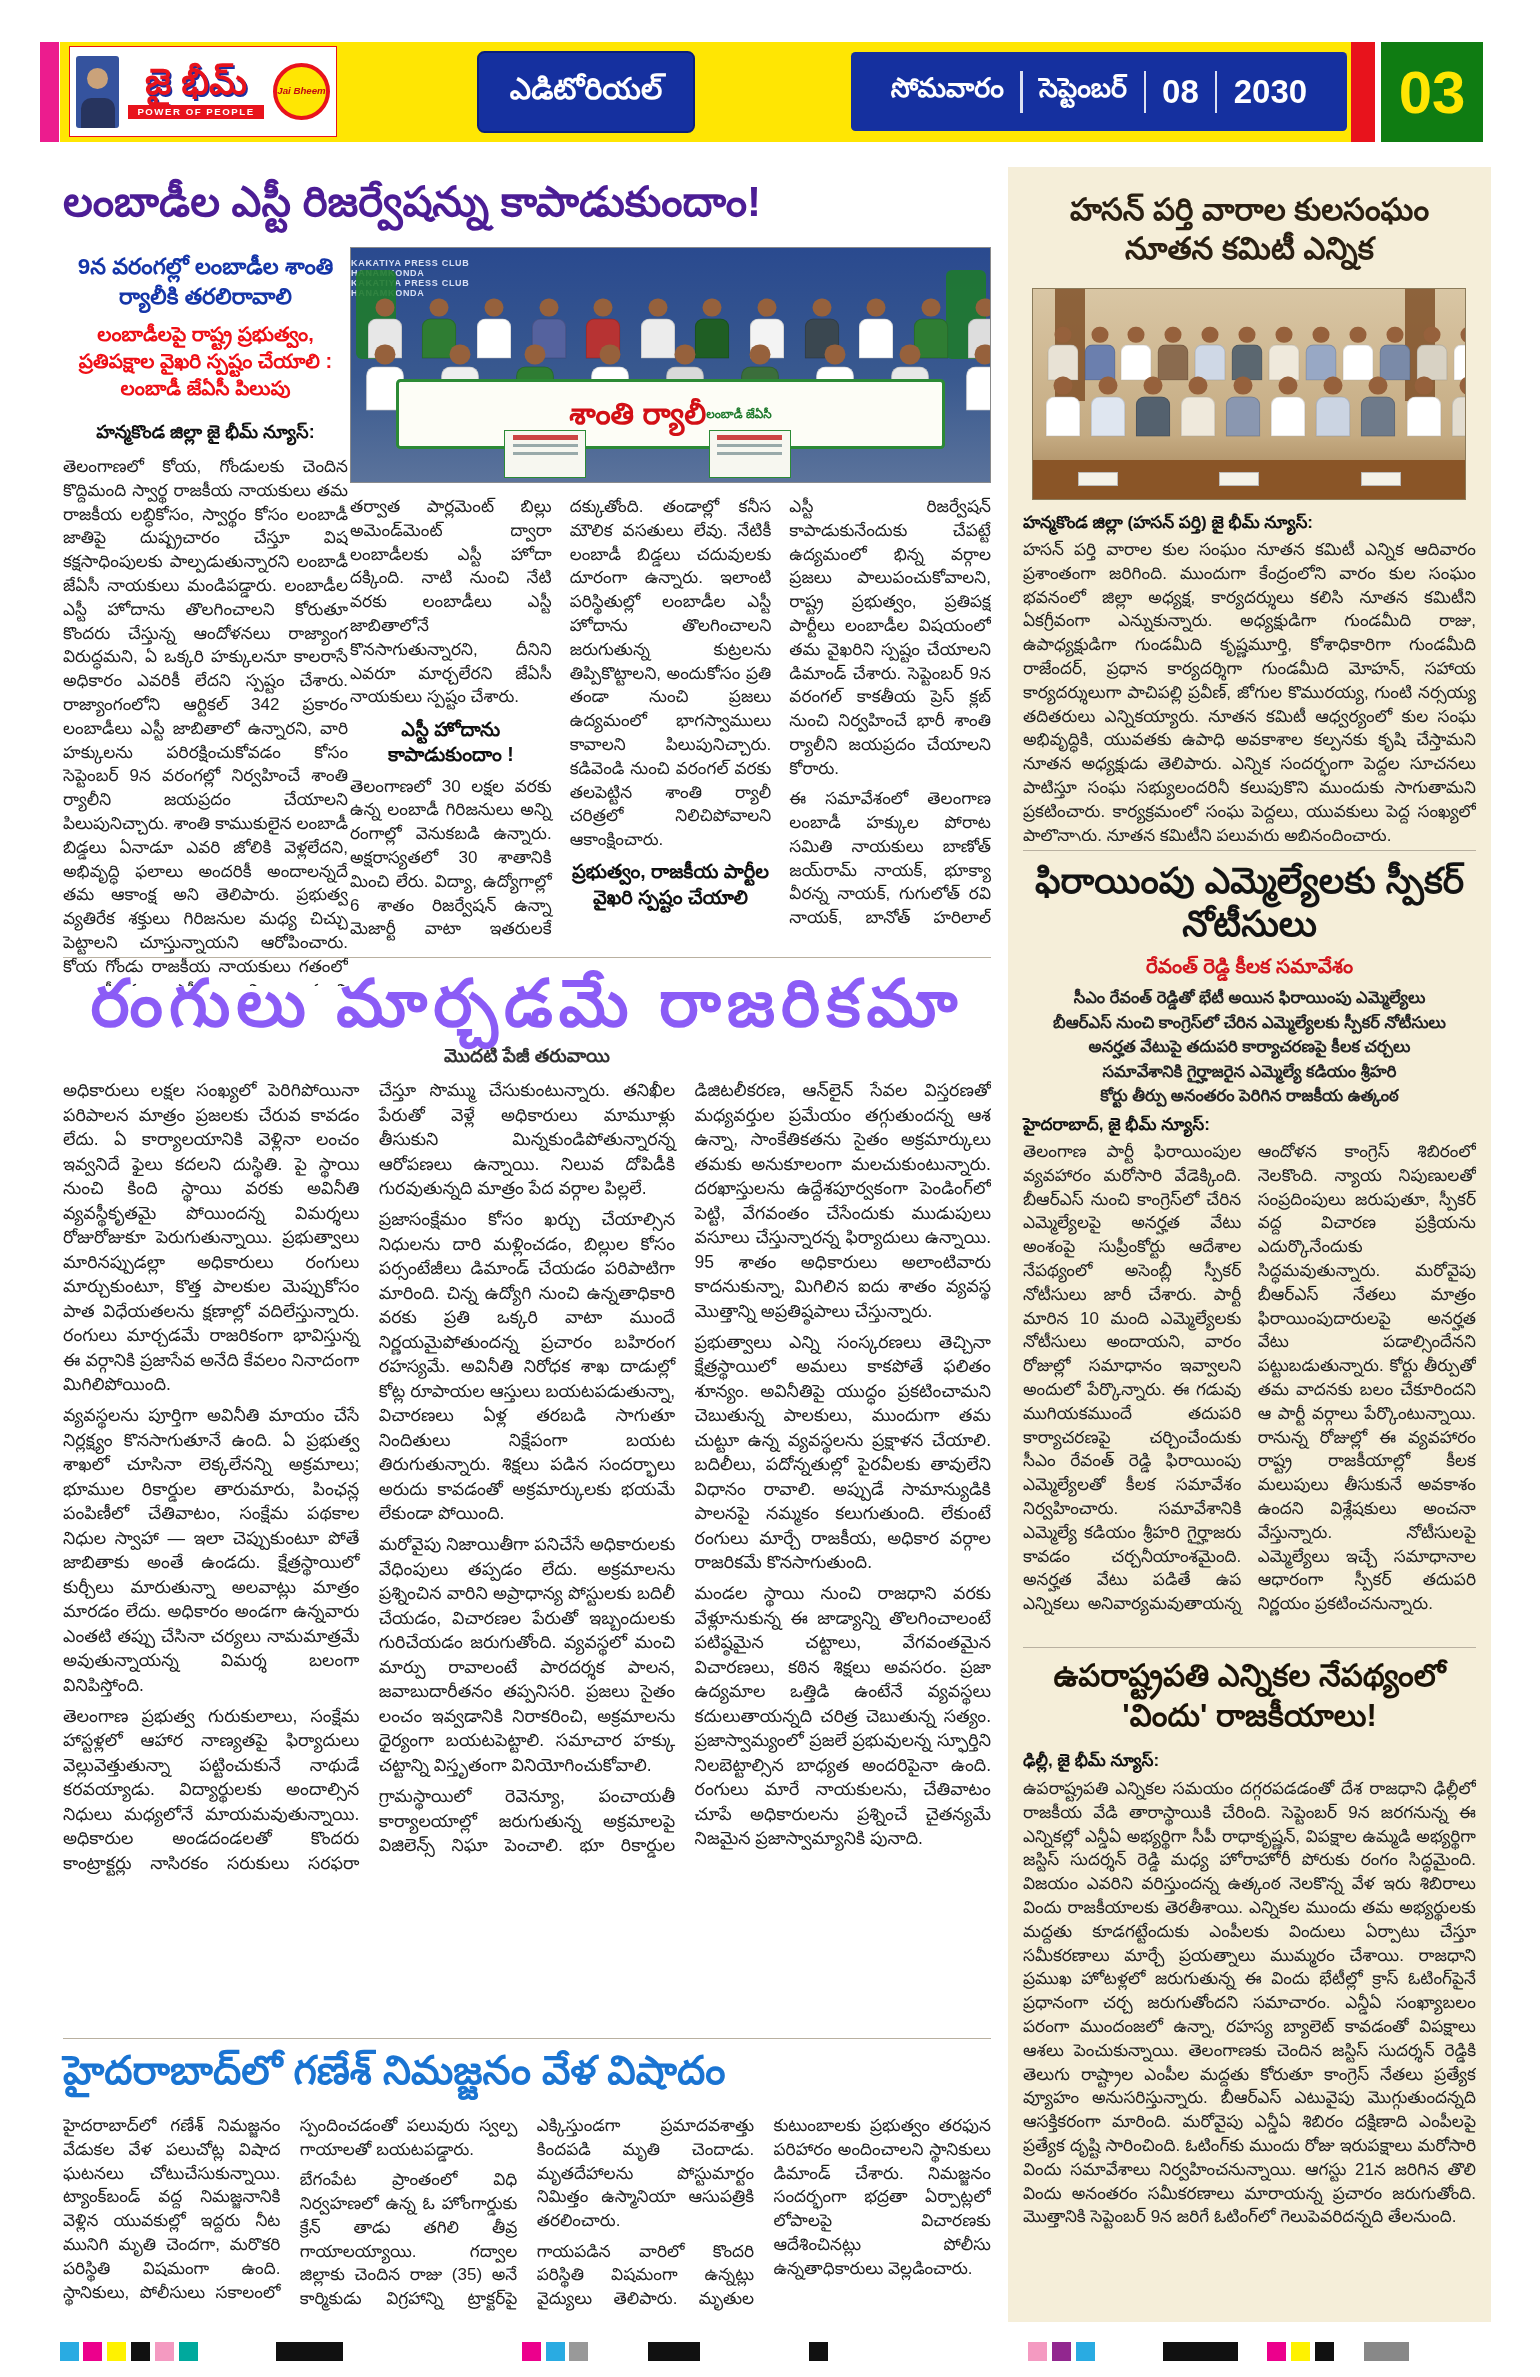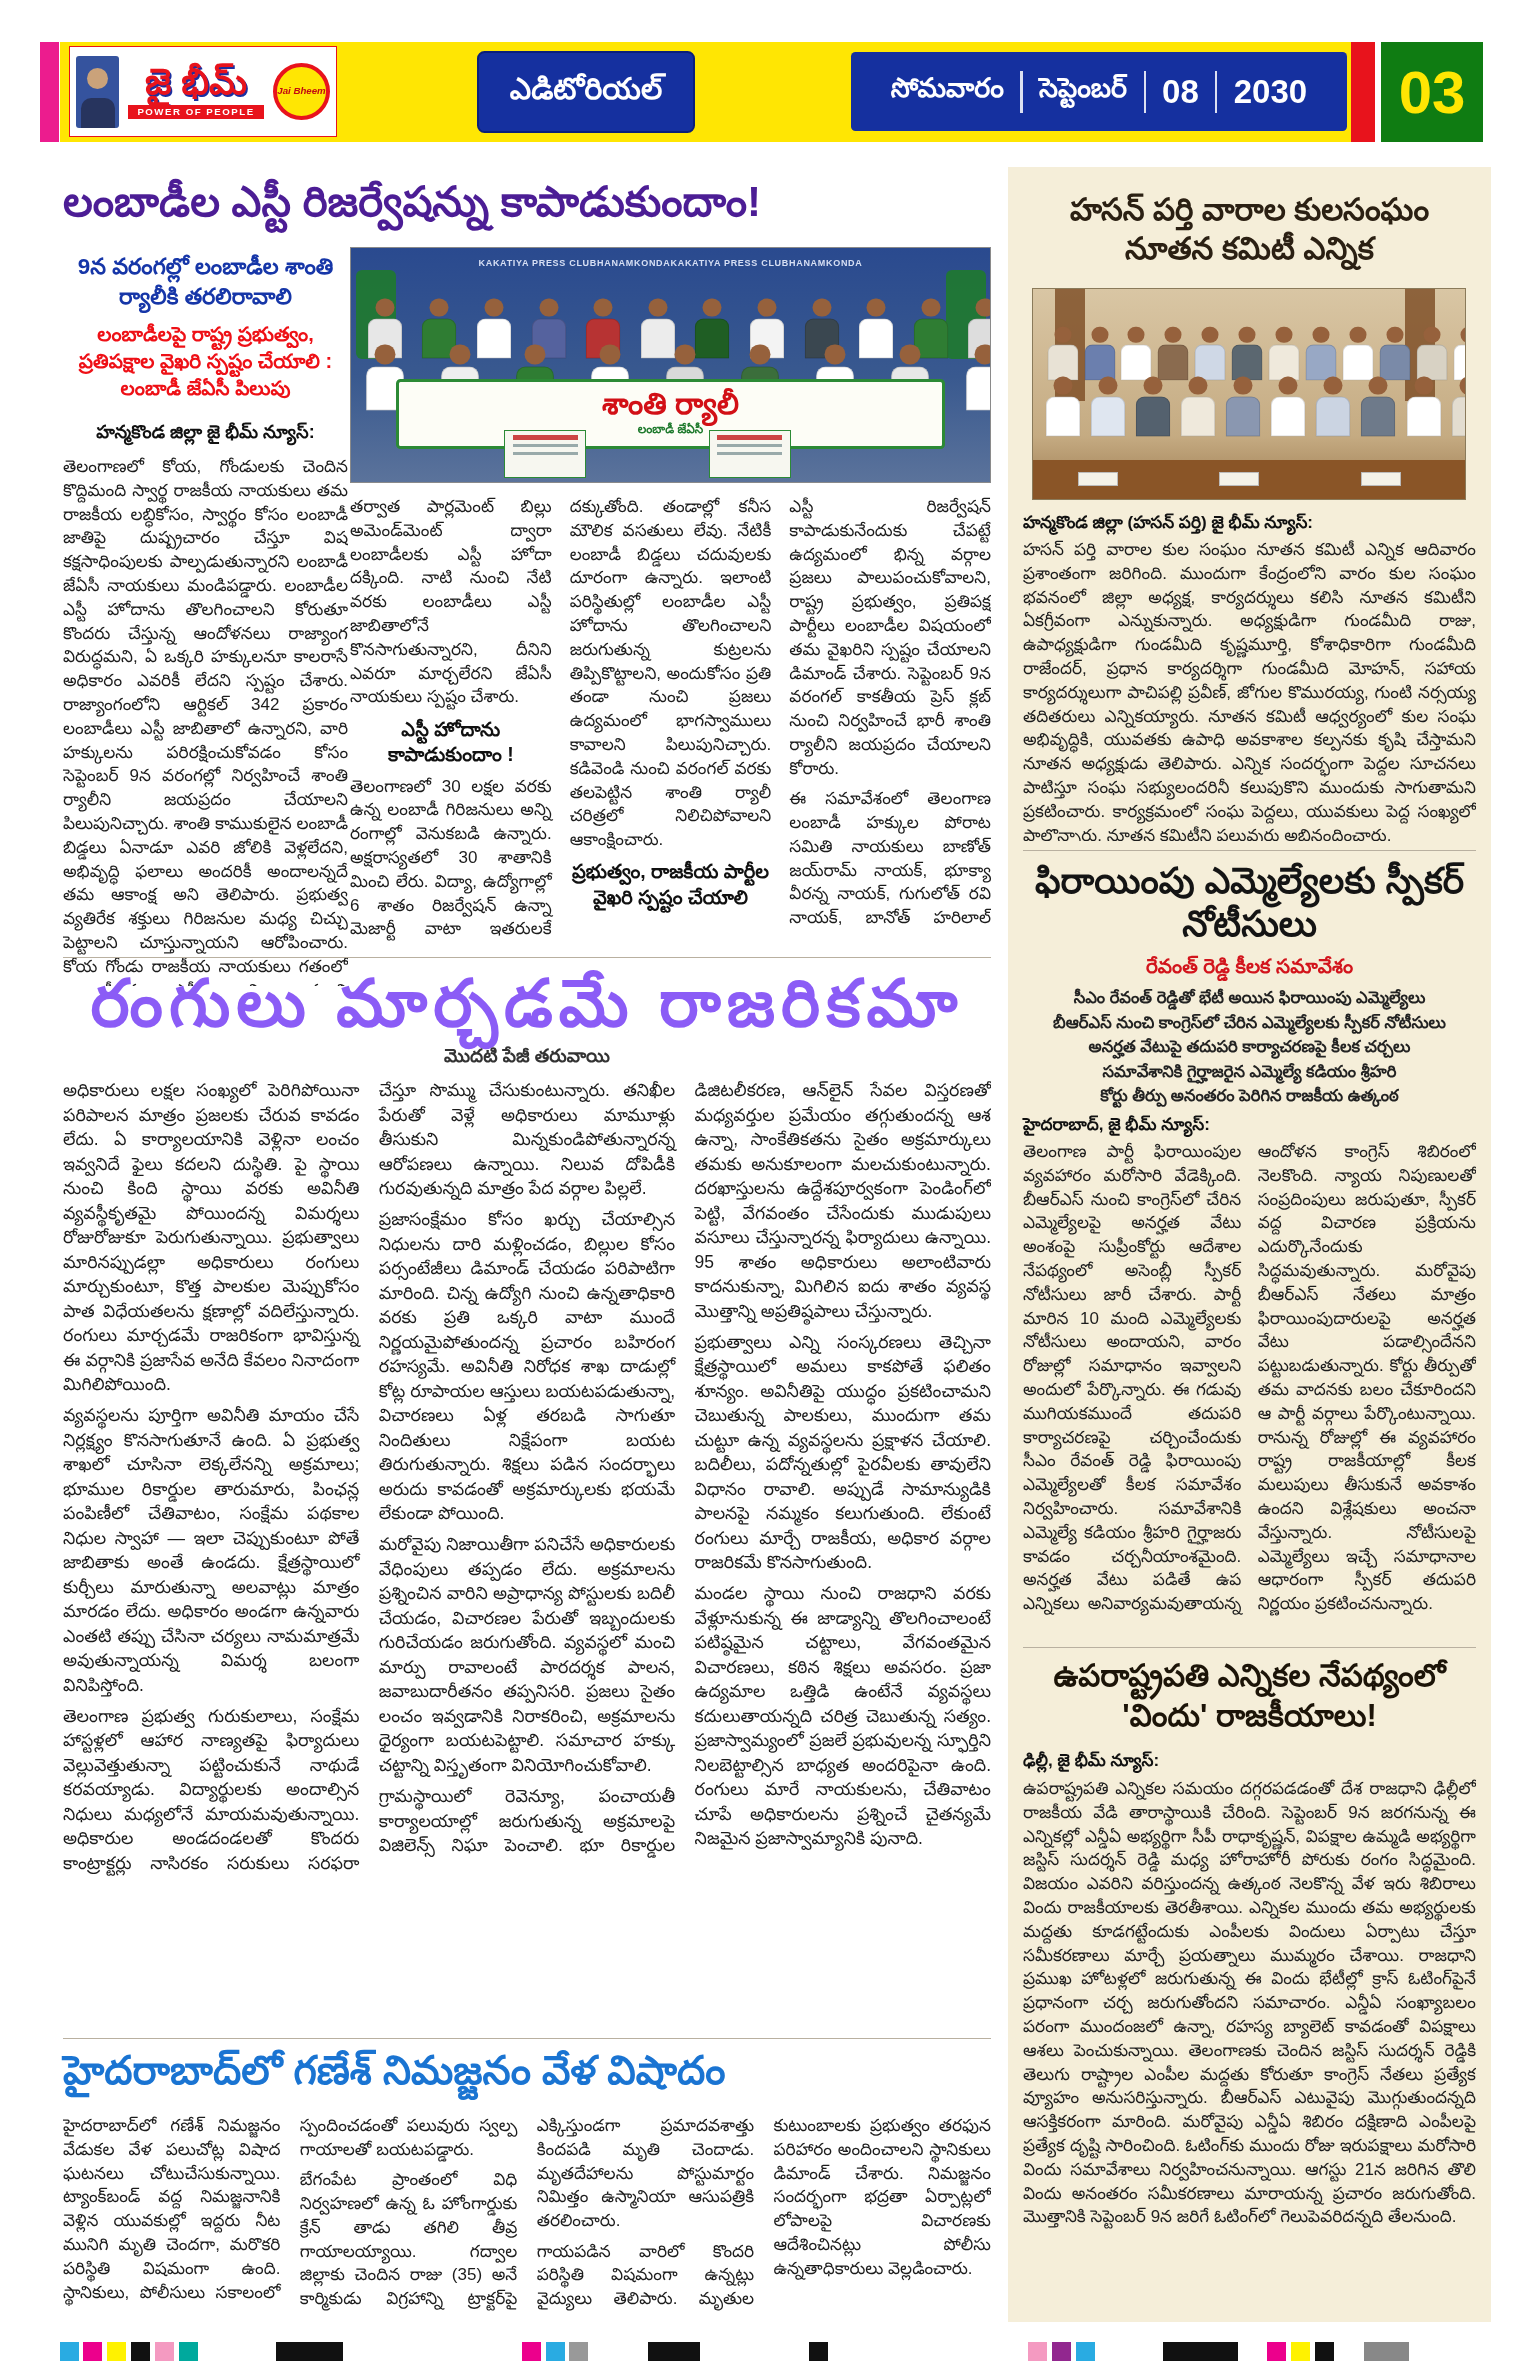--- a/index.html
+++ b/index.html
@@ -36,24 +36,24 @@
   .rule { position:absolute; height:0; border-top:1.5px solid #b9b0a0; }
 
   
   .h-lambadi { position:absolute; left:63px; top:179px; width:928px; font-size:42px; font-weight:900; color:#4c1d95; line-height:1.1; }
   .lamb-minicol { position:absolute; left:63px; top:252px; width:285px; }
   .lamb-sub-blue { font-size:22.4px; font-weight:bold; color:#1636a8; text-align:center; line-height:1.35; }
   .lamb-sub-red { font-size:20px; font-weight:bold; color:#ee1016; text-align:center; line-height:1.35; margin-top:9px; }
   .lamb-dateline { text-align:center; font-size:18px; margin-top:20px; }
   .lamb-body-left { margin-top:7.5px; height:531px; }
   .photo1 { position:absolute; left:350px; top:247px; width:641px; height:236px; background:linear-gradient(#2a4a8f,#39598f 55%,#5b739b); overflow:hidden; border:0.7px solid #8a8a8a; }
-  .photo1 .bk-text { position:absolute; top:10.4px; width:100%; display:flex; justify-content:center; }
+  .photo1 .bk-text { position:absolute; top:10.4px; width:100%; display:flex; justify-content:flex-end;flex-direction:column; }
   .photo1 .bk-text span { color:#e9efff; font-size:9px; font-weight:bold; letter-spacing:0.7px; opacity:.9; }
   .photo1 .flag { position:absolute; top:22.4px; width:40px; height:89px; background:#1f7a2d; border-radius:6px; opacity:.9; }
-  .banner { position:absolute; left:7%; top:131px; width:86%; height:70px; background:#fdfdf6; border:3px solid #2c8a35; border-radius:4.5px; z-index:6; display:flex; flex-direction:column; align-items:center; justify-content:center; }
+  .banner { position:absolute; left:7%; top:131px; width:86%; height:70px; background:#fdfdf6; border:3px solid #2c8a35; border-radius:4.5px; z-index:6; display:flex; flex-direction:row; align-items:center; justify-content:center; }
   .banner .bt { color:#d21016; font-size:30px; font-weight:900; line-height:1; }
   .banner .bs { color:#1f7a2d; font-size:12px; font-weight:bold; margin-top:3px; }
   .poster { position:absolute; bottom:4.5px; width:82px; height:48px; background:#f7f7f0; border:1.5px solid #2c8a35; z-index:7; }
   .poster i { display:block; height:4.5px; margin:4.5px 7.5px 0; background:#c44; }
   .poster em { display:block; height:3px; margin:4.5px 7.5px 0; background:#9aa; }
   .person { position:absolute; width:42px; }
   .person .head { width:19.4px; height:19.4px; border-radius:50%; background:#96613c; margin:0 auto; }
   .person .torso { width:36px; height:42px; border-radius:9px 9px 0 0; margin:1.5px auto 0; border:0.7px solid rgba(0,0,0,.15); }
   .lamb-underphoto { position:absolute; left:350px; top:495px; width:641px; height:453px; column-count:3; column-gap:18px; }
 

